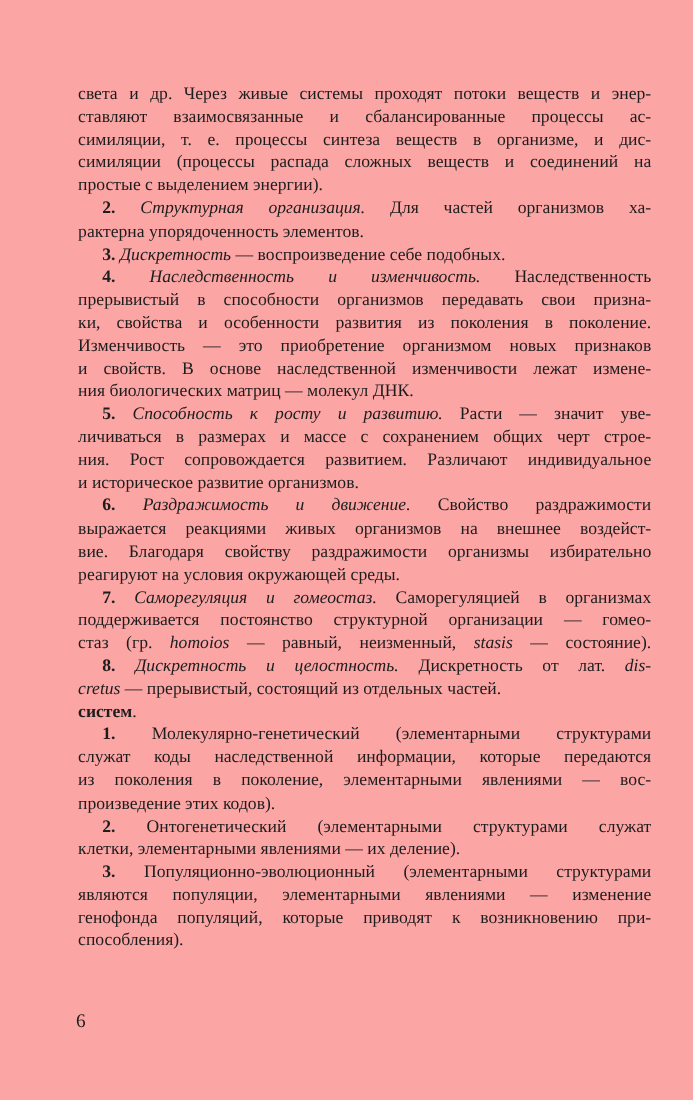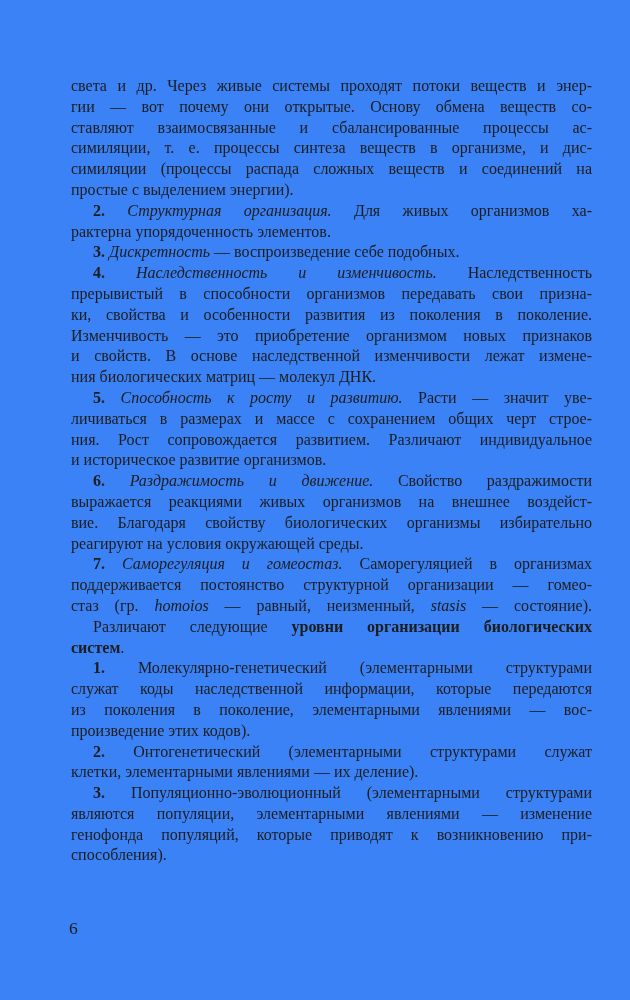--- a/index.html
+++ b/index.html
@@ -9,21 +9,21 @@
   }
   body {
     width: 630px;
     height: 1000px;
     position: relative;
     overflow: hidden;
   }
   .book-page {
     position: absolute;
     inset: 0;
-    background: #3b82f6;
+    background: #fca5a5;
   }
   .text-block {
     position: absolute;
     left: 71px;
     top: 76px;
     width: 521px;
     color: #1d1d1d;
     font-family: "Liberation Serif", "DejaVu Serif", serif;
     font-size: 16px;
     line-height: 20.8px;
@@ -52,28 +52,27 @@
     line-height: 1;
   }
 </style>
 </head>
 <body>
 
 <div class="book-page">
   <div class="text-block" style="color: rgb(29, 29, 29);">
       <div class="para">
         <div class="line j"><span>света и др. Через живые системы проходят потоки веществ и энер-</span></div>
-        <div class="line j"><span>гии — вот почему они открытые. Основу обмена веществ со-</span></div>
         <div class="line j"><span>ставляют взаимосвязанные и сбалансированные процессы ас-</span></div>
         <div class="line j"><span>симиляции, т. е. процессы синтеза веществ в организме, и дис-</span></div>
         <div class="line j"><span>симиляции (процессы распада сложных веществ и соединений на</span></div>
         <div class="line"><span>простые с выделением энергии).</span></div>
       </div>
       <div class="para">
-        <div class="line j ind"><b>2.</b><i> Структурная организация.</i><span> Для живых организмов ха-</span></div>
+        <div class="line j ind"><b>2.</b><i> Структурная организация.</i><span> Для частей организмов ха-</span></div>
         <div class="line"><span>рактерна упорядоченность элементов.</span></div>
       </div>
       <div class="para">
         <div class="line ind"><b>3.</b><i> Дискретность</i><span> — воспроизведение себе подобных.</span></div>
       </div>
       <div class="para">
         <div class="line j ind"><b>4.</b><i> Наследственность и изменчивость.</i><span> Наследственность</span></div>
         <div class="line j"><span>прерывистый в способности организмов передавать свои призна-</span></div>
         <div class="line j"><span>ки, свойства и особенности развития из поколения в поколение.</span></div>
         <div class="line j"><span>Изменчивость — это приобретение организмом новых признаков</span></div>
@@ -82,30 +81,33 @@
       </div>
       <div class="para">
         <div class="line j ind"><b>5.</b><i> Способность к росту и развитию.</i><span> Расти — значит уве-</span></div>
         <div class="line j"><span>личиваться в размерах и массе с сохранением общих черт строе-</span></div>
         <div class="line j"><span>ния. Рост сопровождается развитием. Различают индивидуальное</span></div>
         <div class="line"><span>и историческое развитие организмов.</span></div>
       </div>
       <div class="para">
         <div class="line j ind"><b>6.</b><i> Раздражимость и движение.</i><span> Свойство раздражимости</span></div>
         <div class="line j"><span>выражается реакциями живых организмов на внешнее воздейст-</span></div>
-        <div class="line j"><span>вие. Благодаря свойству биологических организмы избирательно</span></div>
+        <div class="line j"><span>вие. Благодаря свойству раздражимости организмы избирательно</span></div>
         <div class="line"><span>реагируют на условия окружающей среды.</span></div>
       </div>
       <div class="para">
         <div class="line j ind"><b>7.</b><i> Саморегуляция и гомеостаз.</i><span> Саморегуляцией в организмах</span></div>
         <div class="line j"><span>поддерживается постоянство структурной организации — гомео-</span></div>
         <div class="line j"><span>стаз (гр. </span><i>homoios</i><span> — равный, неизменный, </span><i>stasis</i><span> — состояние).</span></div>
       </div>
       <div class="para">
-        <div class="line j ind"><span>Различают следующие </span><b>уровни организации биологических</b></div>
+        <div class="line j ind"><b>8.</b><i> Дискретность и целостность.</i><span> Дискретность от лат. </span><i>dis-</i></div>
+        <div class="line"><i>cretus</i><span> — прерывистый, состоящий из отдельных частей.</span></div>
+      </div>
+      <div class="para">
         <div class="line"><b>систем</b><span>.</span></div>
       </div>
       <div class="para">
         <div class="line j ind"><b>1.</b><span> Молекулярно-генетический (элементарными структурами</span></div>
         <div class="line j"><span>служат коды наследственной информации, которые передаются</span></div>
         <div class="line j"><span>из поколения в поколение, элементарными явлениями — вос-</span></div>
         <div class="line"><span>произведение этих кодов).</span></div>
       </div>
       <div class="para">
         <div class="line j ind"><b>2.</b><span> Онтогенетический (элементарными структурами служат</span></div>

